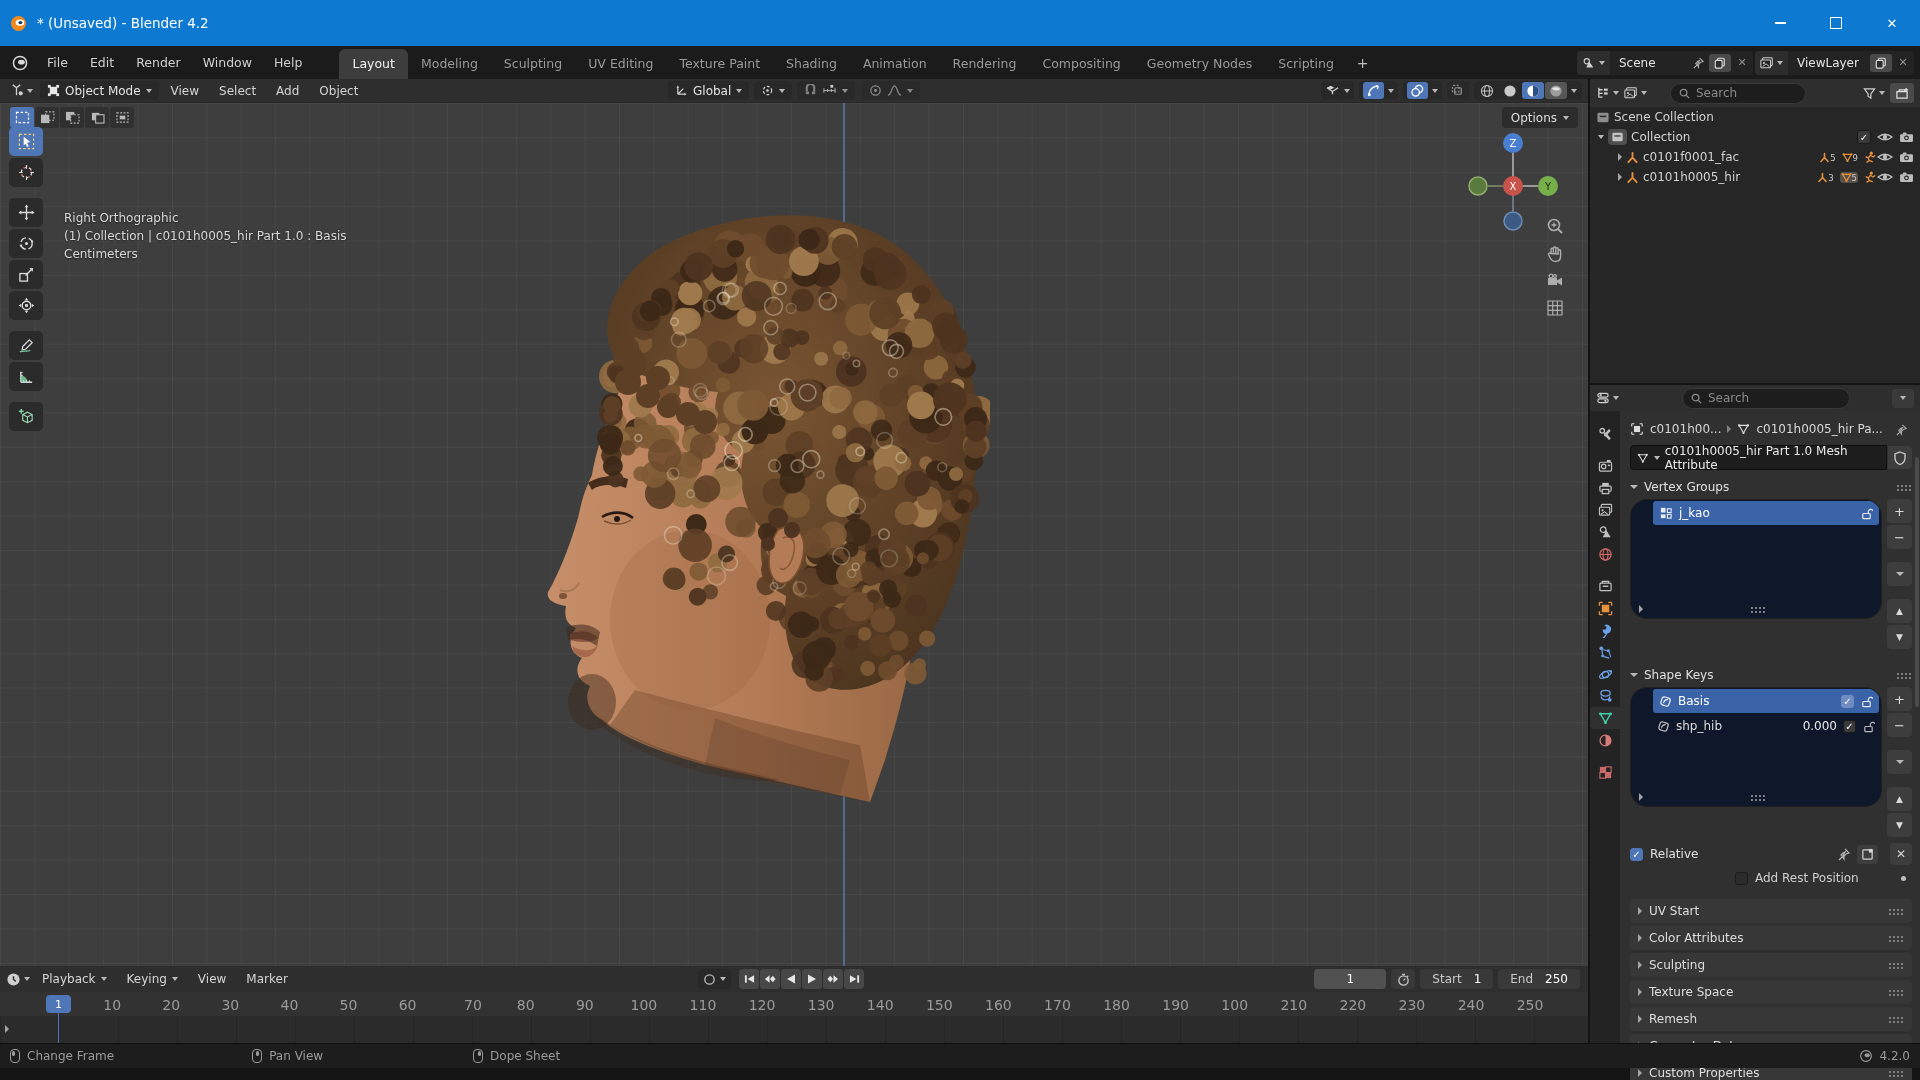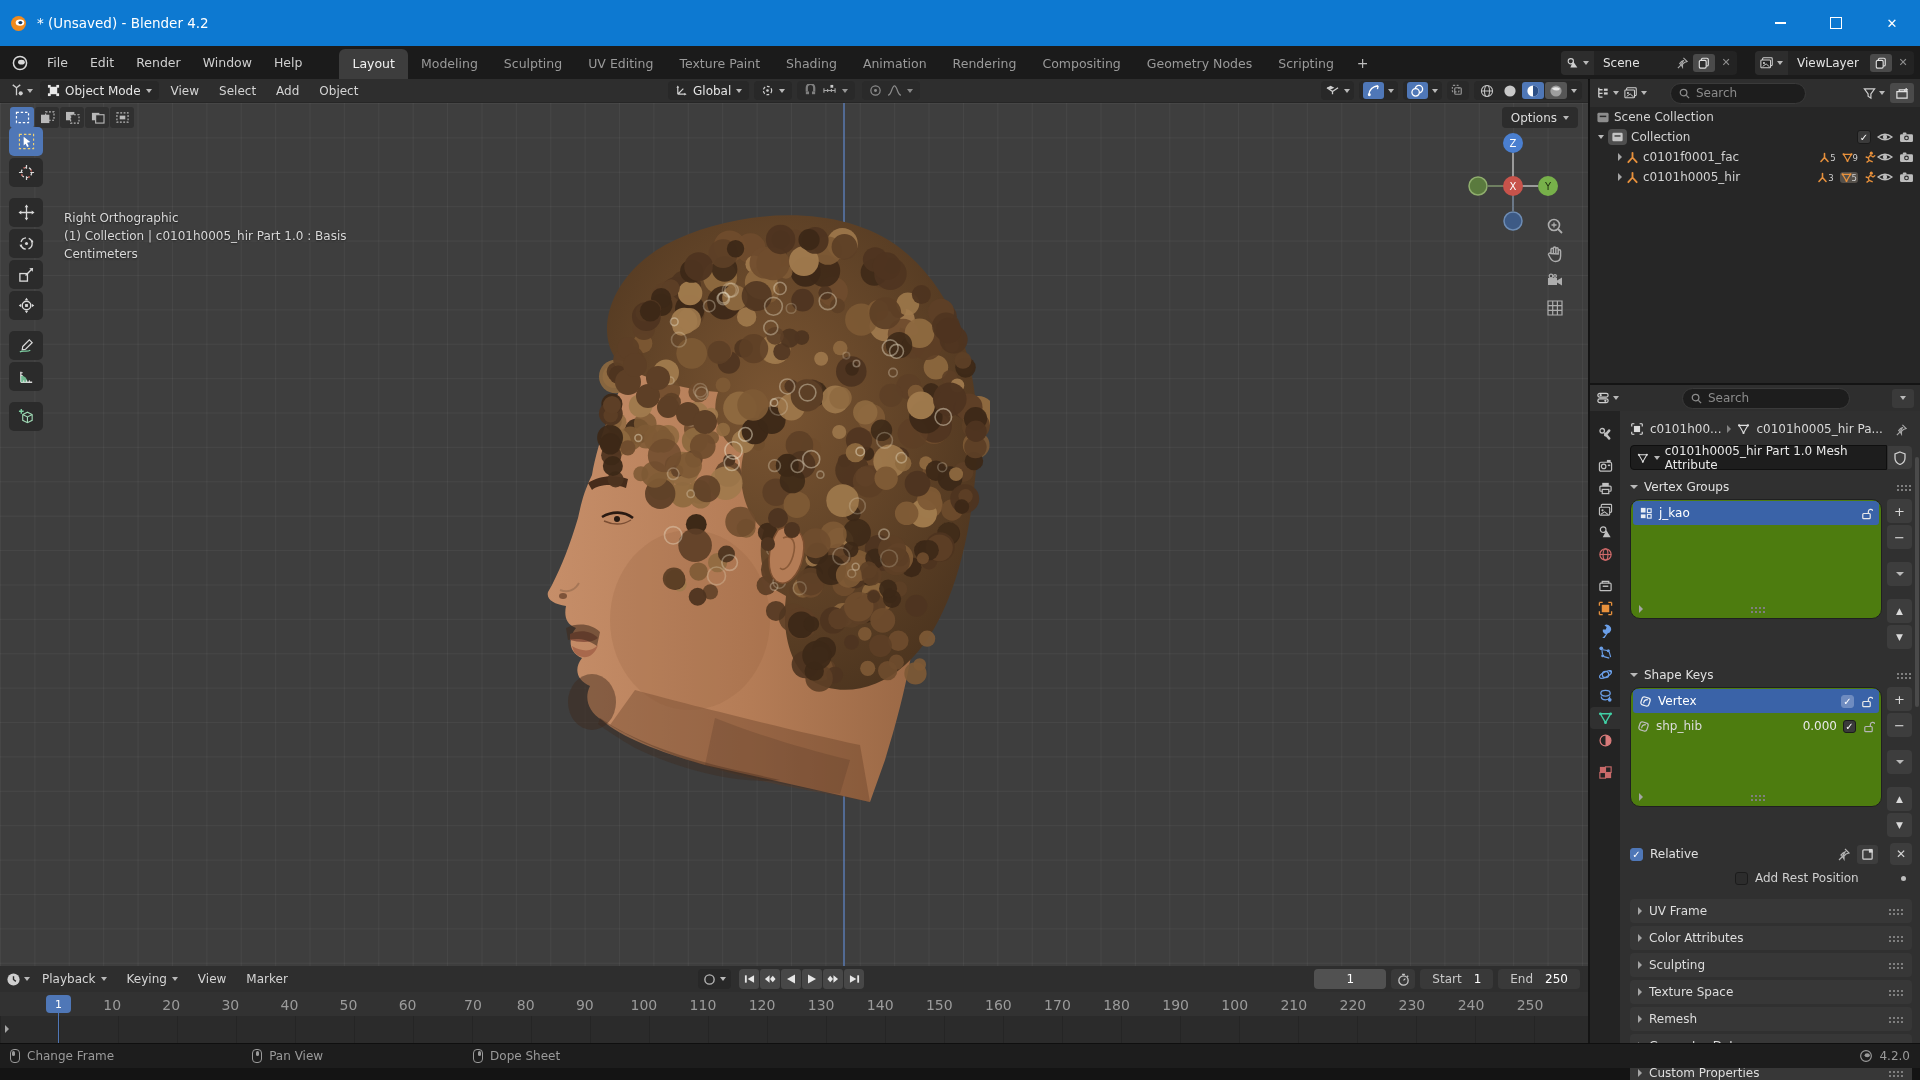--- a/index.html
+++ b/index.html
@@ -20,21 +20,21 @@
   .wbtn .bar{width:11px;height:1.5px;background:#fff;}
   .wbtn .box{width:10px;height:10px;border:1.2px solid #fff;}
   .wbtn .x{font-size:13px;color:#fff;}
   
   .topbar{position:absolute;left:0;top:46px;width:1920px;height:33px;background:#1b1b1b;display:flex;align-items:center;border-bottom:1px solid #101010;}
   .menu-item{color:#cfcfcf;font-size:12.5px;padding:4px 11px;border-radius:4px;}
   .wtabs{display:flex;margin-left:26px;height:100%;align-items:flex-end;}
   .wtab{color:#9a9a9a;font-size:12.5px;padding:7px 13px 8px;border-radius:6px 6px 0 0;}
   .wtab.active{background:#3d3d3d;color:#f2f2f2;}
   .wtab.add{color:#bdbdbd;font-size:14px;padding:6px 10px 8px;}
-  .topsel{margin-left:auto;display:flex;gap:18px;margin-right:6px;}
+  .topsel{margin-left:auto;display:flex;gap:2px;margin-right:6px;}
   .sel{display:flex;align-items:center;background:#232323;border-radius:4px;height:24px;overflow:hidden;}
   .sel .icbtn{background:#2d2d2d;height:100%;display:flex;align-items:center;gap:3px;padding:0 5px;}
   .sel .nm{padding:0 9px;color:#e3e3e3;min-width:64px;}
   .sel .mini{width:22px;height:18px;border-radius:3px;display:flex;align-items:center;justify-content:center;}
   .sel .mini.lit{background:#4a4a4a;}
   .xglyph{color:#8f8f8f;font-size:11px;}
   
   .viewport{position:absolute;left:0;top:79px;width:1588px;height:887px;background:#3e3e3e;overflow:hidden;}
   .vp-header{position:absolute;left:0;top:0;width:100%;height:24px;background:#2e2e2e;display:flex;align-items:center;gap:4px;padding:0 6px;box-sizing:border-box;border-bottom:1px solid #262626;}
   .pill{background:#282828;border-radius:4px;height:19px;display:inline-flex;align-items:center;gap:5px;padding:0 7px;color:#e4e4e4;}
@@ -78,21 +78,21 @@
   .trtab.active{background:#303030;border-radius:4px 0 0 4px;}
   .tr-gap{height:10px;}
   .pr-content{position:absolute;left:30px;top:26px;right:0;bottom:0;background:#303030;padding:6px 8px 0 10px;box-sizing:border-box;}
   .crumbs{display:flex;align-items:center;gap:6px;height:24px;color:#d8d8d8;}
   .namefield{display:flex;align-items:center;height:23px;margin-top:5px;}
   .namefield .fld{flex:1;display:flex;align-items:center;gap:5px;background:#1d1d1d;border:1px solid #0f0f0f;border-radius:4px 0 0 4px;height:100%;padding:0 6px;color:#e8e8e8;}
   .namefield .shield{width:24px;height:100%;background:#3d3d3d;border-radius:0 4px 4px 0;display:flex;align-items:center;justify-content:center;margin-left:1px;}
   .panel-h{display:flex;align-items:center;gap:6px;height:24px;color:#e0e0e0;margin-top:6px;}
   .panel-h .dots{margin-left:auto;}
   .listrow-wrap{display:flex;gap:5px;}
-  .listbox{flex:1;background:#4d7c0f;border:1px solid #202020;border-radius:10px;position:relative;overflow:hidden;}
+  .listbox{flex:1;background:#0f172a;border:1px solid #202020;border-radius:17px;position:relative;overflow:hidden;padding-left:20px;}
   .lrow{height:24px;display:flex;align-items:center;gap:6px;padding:0 6px;color:#dcdcdc;}
   .lrow.selected{background:#3a63a8;border-radius:3px;margin:1px 2px;color:#fff;}
   .lrow .rt{margin-left:auto;display:flex;align-items:center;gap:6px;}
   .list-foot{position:absolute;left:0;right:0;bottom:2px;height:14px;display:flex;align-items:center;padding:0 8px;}
   .list-foot .dots{margin:0 auto;}
   .sidebtns{display:flex;flex-direction:column;gap:2px;width:25px;}
   .sbtn{width:25px;height:24px;background:#3d3d3d;border-radius:4px;display:flex;align-items:center;justify-content:center;color:#d9d9d9;font-size:13px;}
   .sb-gap{height:9px;}
   .cb{width:13px;height:13px;border-radius:3px;background:#2c2c2c;border:1px solid #1b1b1b;display:inline-flex;align-items:center;justify-content:center;color:#fff;font-size:10px;box-sizing:border-box;}
   .cb.on-blue{background:#4f77b7;border-color:#4f77b7;}
@@ -1338,21 +1338,21 @@
           <span>Shape Keys</span>
           <span class="dots"></span>
         </div>
         <div class="listrow-wrap">
           <div class="listbox" style="height:118px">
             <div class="lrow selected">
               <svg class="i" width="13" height="13" viewBox="0 0 14 14">
                   <rect x="2.5" y="2.5" width="9" height="9" rx="2.5" fill="none" stroke="#eef0f4" stroke-width="1.3" transform="rotate(18 7 7)"></rect>
                   <path d="M5 9 C5 6.5 7 5 9.5 5" fill="none" stroke="#eef0f4" stroke-width="1.2"></path>
                 </svg>
-              <span>Vertex</span>
+              <span>Basis</span>
               <span class="rt">
                 <span class="cb on-sel">✓</span>
                 <svg class="i" width="13" height="13" viewBox="0 0 14 14">
                     <rect x="3" y="7" width="8" height="5.5" rx="1" fill="none" stroke="#e9e9e9" stroke-width="1.3"></rect>
                     <path d="M9 7 V5 a2.5 2.5 0 0 1 4.8-1" fill="none" stroke="#e9e9e9" stroke-width="1.3"></path>
                   </svg>
               </span>
             </div>
             <div class="lrow">
               <svg class="i" width="13" height="13" viewBox="0 0 14 14">
@@ -1409,21 +1409,21 @@
         </div>
         <div class="restrow">
           <span class="cb"></span>
           <span>Add Rest Position</span>
           <span class="dot"></span>
         </div>
 
         <div style="margin-top:10px">
           <div class="cpanel">
               <span class="chev-r"></span>
-              <span>UV Frame</span>
+              <span>UV Start</span>
               <span class="dots"></span>
             </div>
           <div class="cpanel">
               <span class="chev-r"></span>
               <span>Color Attributes</span>
               <span class="dots"></span>
             </div>
           <div class="cpanel">
               <span class="chev-r"></span>
               <span>Sculpting</span>

